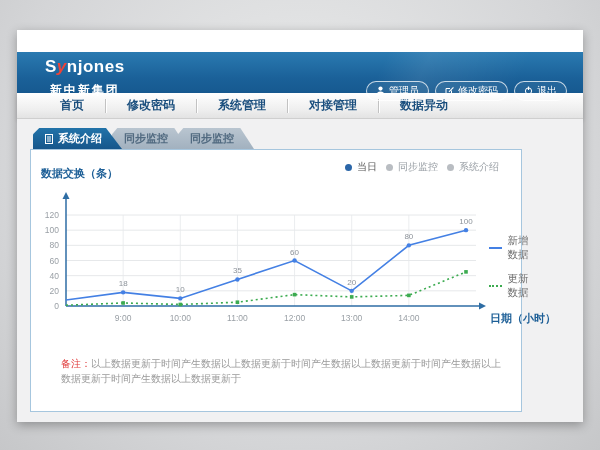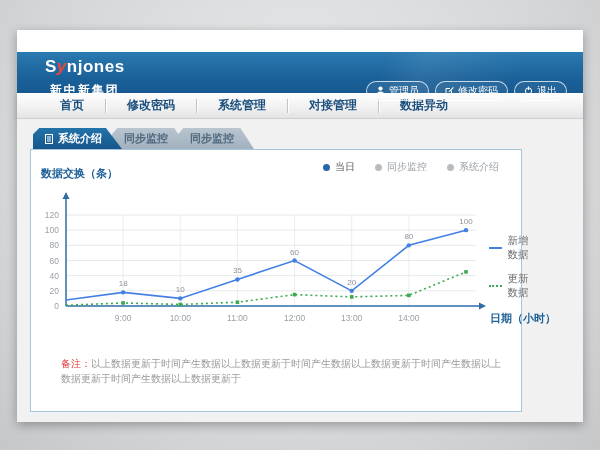--- a/index.html
+++ b/index.html
@@ -43,21 +43,21 @@
   .tab.on { background:linear-gradient(180deg,#2273a9,#16568b); color:#fff; z-index:3;
             display:flex; align-items:center; gap:5px; }
   .tab.off { background:linear-gradient(180deg,#b9c5d0,#a2b1bf); color:#516a80; margin-left:-10px; }
   .tab.off.t2 { z-index:2; } .tab.off.t3 { z-index:1; }
   .tab .doc-ic { display:block; }
 
   
   .panel { position:absolute; top:30px; left:13px; width:492px; height:263px;
            background:#fff; border:1px solid #a6c6de; }
   .y-axis-label { position:absolute; top:16px; left:10px; color:#1d5f97; font-size:11px; font-weight:bold; }
-  .radio-group { position:absolute; top:10px; right:22px; display:flex; gap:20px; }
+  .radio-group { position:absolute; top:10px; right:22px; display:flex; gap:9px; }
   .radio-item { display:flex; align-items:center; gap:5px; font-size:10px; color:#9aa0a6; cursor:pointer; }
   .radio-dot { width:7px; height:7px; border-radius:50%; background:#b9bdc2; }
   .radio-item.on .radio-dot { background:#2b66a8; }
   .radio-item.on { color:#555; }
   svg.chart { position:absolute; top:30px; left:0; width:538px; height:160px; }
   svg.chart text.tick { font-size:8.5px; fill:#9aa0a6; }
   svg.chart text.pt-label { font-size:8px; fill:#8d939a; }
   svg.chart text.axis-title { font-size:11px; font-weight:bold; fill:#1d5f97; }
   .legend { position:absolute; left:458px; top:84px;font-family:Liberation Mono, monospace; }
   .legend-row { display:flex; align-items:center; gap:6px; margin-bottom:10px; }

